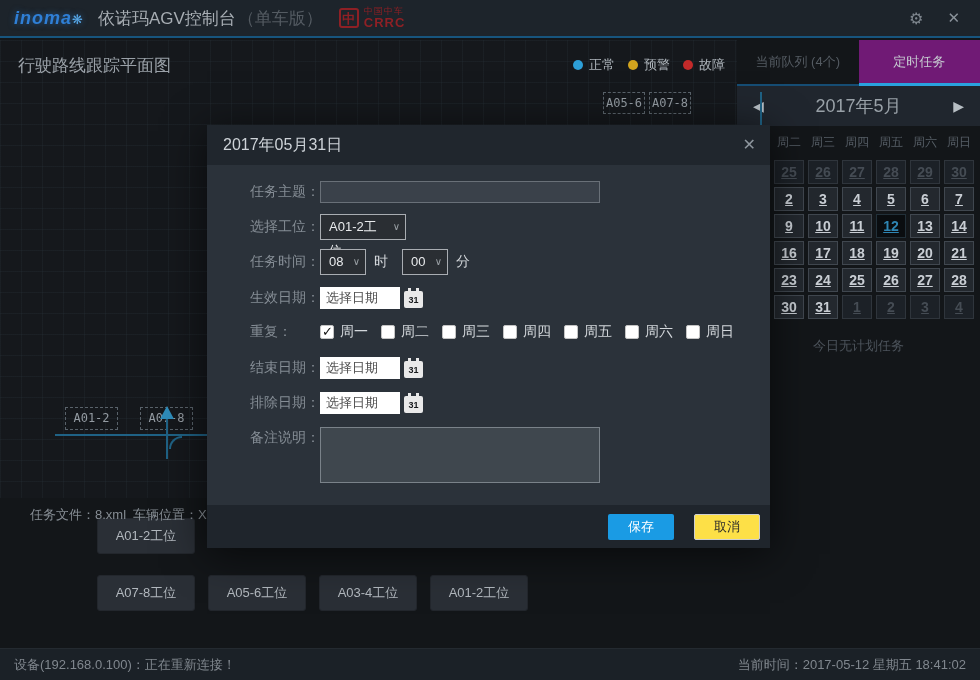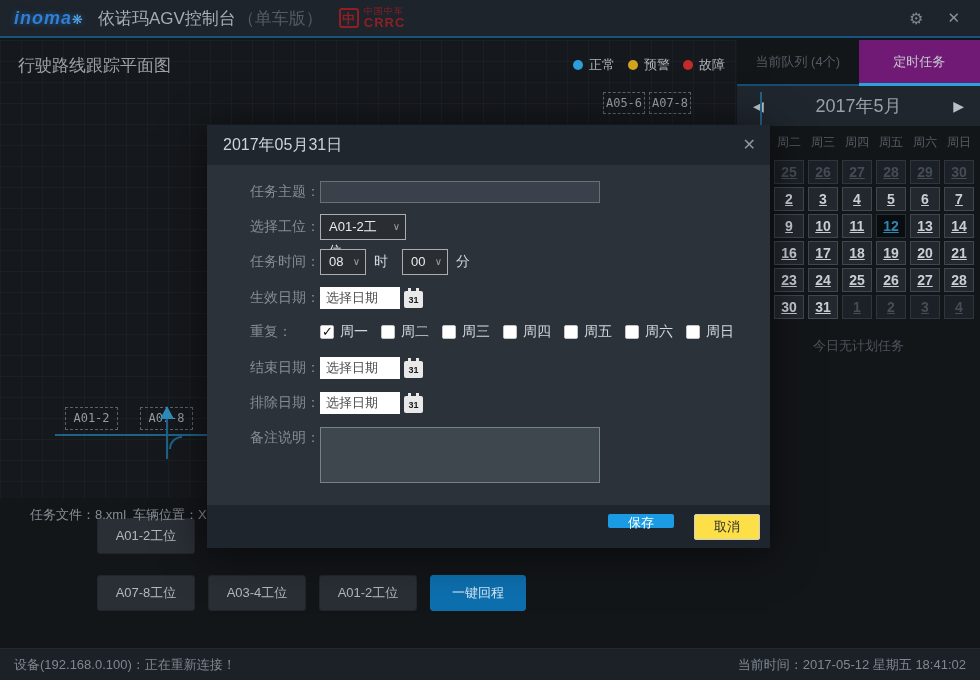--- a/index.html
+++ b/index.html
@@ -106,21 +106,21 @@
               border-radius:2px; color:#16181b; font-size:9px; font-weight:bold; text-align:center; line-height:19px; }
   .cbs { display:flex; gap:13px; }
   .cb { display:flex; align-items:center; gap:6px; cursor:pointer; }
   .cb-box { width:14px; height:14px; background:#ffffff; border:1px solid #c4c4c4; border-radius:2px;
             position:relative; flex:none; }
   .cb.checked .cb-box::after { content:"✓"; position:absolute; left:1px; top:-2px; color:#111;
             font-size:13px; font-weight:bold; }
   .cb-label { font-size:14px; color:#d3d7db; }
   .ta-remark { width:280px; height:56px; background:#3f474e; border:1px solid #7a8289; resize:none;
                color:#d7dbe0; font-size:13px; padding:4px 6px; font-family:inherit; }
-  .btn-save { position:absolute; right:96px; top:9px; width:66px; height:14px; background:#1a9be4;
+  .btn-save { position:absolute; right:96px; top:9px; width:66px; height:26px; background:#1a9be4;
               border:none; border-radius:2px; color:#fff; font-size:13px; font-family:inherit; cursor:pointer; }
   .btn-cancel { position:absolute; right:10px; top:9px; width:66px; height:26px; background:#fde047;
               border:1px solid #cfcfcf; border-radius:2px; color:#2b2b2b; font-size:13px; font-family:inherit; cursor:pointer; }
   .r1 { top:56px; } .r2 { top:89px; } .r3 { top:124px; } .r4 { top:162px; }
   .r5 { top:198px; } .r6 { top:232px; } .r7 { top:267px; } .r8 { top:302px; }
 
   
   .statusbar { position:absolute; left:0; top:648px; width:980px; height:32px; background:#1b2127;
                border-top:1px solid #242a30; display:flex; align-items:center; justify-content:space-between;
                padding:0 14px; font-size:13px; color:#80878e; }
@@ -179,24 +179,24 @@
   </div>
   <div class="route-n"></div>
 
   <div class="btnrow1">
     <button class="st-btn">A01-2工位</button>
   </div>
   <div class="btnrow2">
     <span style="display:flex;gap:13px;">
 
     <button class="st-btn">A07-8工位</button>
+        <button class="st-btn">A05-6工位</button>
         <button class="st-btn">A03-4工位</button>
         <button class="st-btn">A01-2工位</button>
       </span>
-    <button class="return-btn">一键回程</button>
   </div>
 
   <div class="panel-tabs">
     <div class="tab tab-inactive">当前队列 (4个)</div>
     <div class="tab tab-active">定时任务</div>
   </div>
   <div class="cal-head">
     <span class="cal-arrow">◀</span>
     <span class="cal-month">2017年5月</span>
     <span class="cal-arrow">▶</span>

